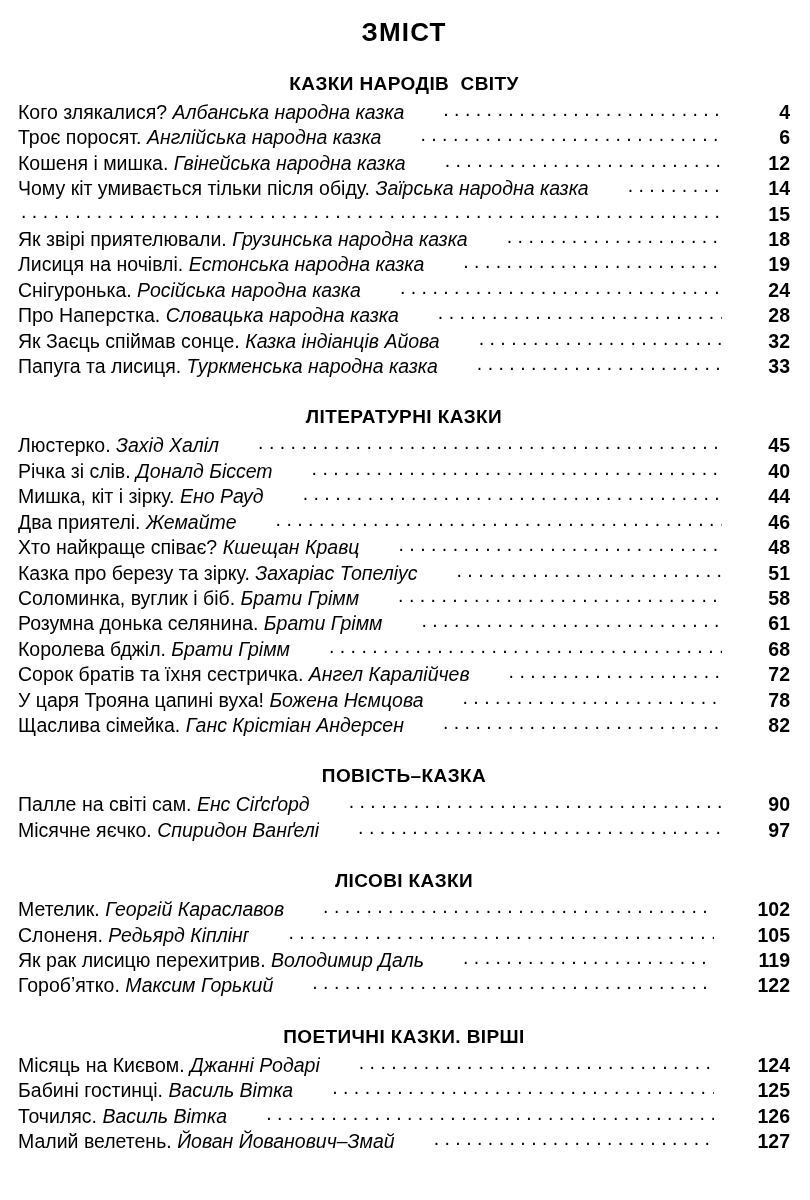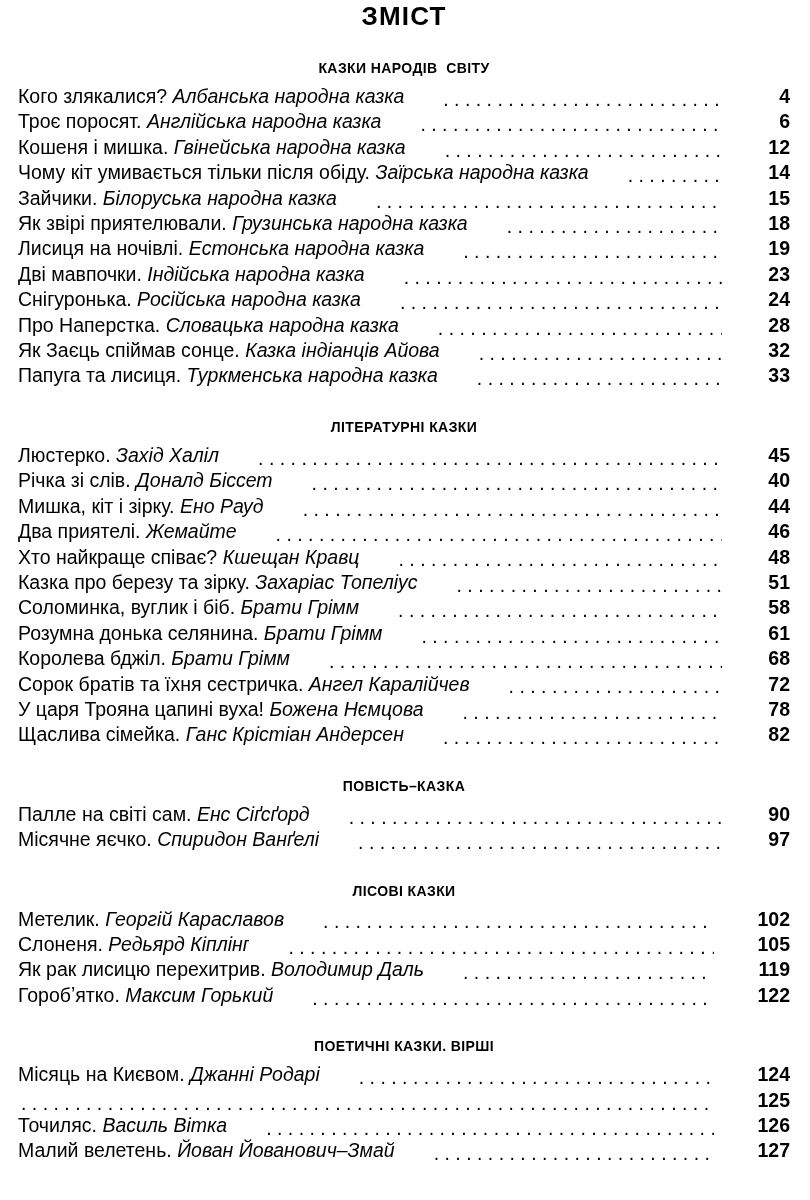--- a/index.html
+++ b/index.html
@@ -24,48 +24,49 @@
     padding: 0 20px 0 18px;
   }
 
   
   .doc-title {
     text-align: center;
     font-size: 26px;
     font-weight: bold;
     letter-spacing: 1.2px;
     margin: 0;
+    padding-top: 16px;
     line-height: 32px;
   }
 
   
   .section-heading {
     text-align: center;
-    font-size: 14px;
+    font-size: 19px;
     font-weight: bold;
     letter-spacing: 0.4px;
     line-height: 24px;
     margin: 0;
     white-space: pre;
   }
   .section {
     margin: 0;
   }
   .section + .section {
     margin-top: 0;
   }
   .section-heading.sec-first { padding-top: 24px; padding-bottom: 4px; }
   .section-heading.sec-next  { padding-top: 26px; padding-bottom: 4px; }
 
   
   .entries { margin: 0; padding: 0; list-style: none; }
 
   .entry {
     display: flex;
-    align-items: flex-end;
+    align-items: flex-start;
     font-size: 19.5px;
     line-height: 25.4px;
     white-space: nowrap;
     overflow: hidden;
     gap: 36px;
   }
 
   .entry-text {
     flex: 0 0 auto;
     max-width: 700px;
@@ -130,40 +131,34 @@
             <span class="entry-text"><span class="entry-title">Кошеня і мишка.</span> <span class="entry-author">Гвінейська народна казка</span></span>
             <span class="leader"></span>
             <span class="entry-page">12</span>
           </li>
           <li class="entry">
             <span class="entry-text"><span class="entry-title">Чому кіт умивається тільки після обіду.</span> <span class="entry-author">Заїрська народна казка</span></span>
             <span class="leader"></span>
             <span class="entry-page">14</span>
           </li>
           <li class="entry">
-            <span class="entry-text"><span class="entry-title">Зайчики.</span> <span class="entry-author">Білоруська народна казка</span></span>
             <span class="leader"></span>
             <span class="entry-page">15</span>
           </li>
           <li class="entry">
             <span class="entry-text"><span class="entry-title">Як звірі приятелювали.</span> <span class="entry-author">Грузинська народна казка</span></span>
             <span class="leader"></span>
             <span class="entry-page">18</span>
           </li>
           <li class="entry">
             <span class="entry-text"><span class="entry-title">Лисиця на ночівлі.</span> <span class="entry-author">Естонська народна казка</span></span>
             <span class="leader"></span>
             <span class="entry-page">19</span>
           </li>
           <li class="entry">
-            <span class="entry-text"><span class="entry-title">Дві мавпочки.</span> <span class="entry-author">Індійська народна казка</span></span>
-            <span class="leader"></span>
-            <span class="entry-page">23</span>
-          </li>
-          <li class="entry">
             <span class="entry-text"><span class="entry-title">Снігуронька.</span> <span class="entry-author">Російська народна казка</span></span>
             <span class="leader"></span>
             <span class="entry-page">24</span>
           </li>
           <li class="entry">
             <span class="entry-text"><span class="entry-title">Про Наперстка.</span> <span class="entry-author">Словацька народна казка</span></span>
             <span class="leader"></span>
             <span class="entry-page">28</span>
           </li>
           <li class="entry">
@@ -285,20 +280,21 @@
       </div>
       <div class="section">
         <div class="section-heading sec-next">ПОЕТИЧНІ КАЗКИ. ВІРШІ</div>
         <ul class="entries">
           <li class="entry">
             <span class="entry-text"><span class="entry-title">Місяць на Києвом.</span> <span class="entry-author">Джанні Родарі</span></span>
             <span class="leader"></span>
             <span class="entry-page wide">124</span>
           </li>
           <li class="entry">
+            <span class="entry-text"><span class="entry-title">Бабині гостинці.</span> <span class="entry-author">Василь Вітка</span></span>
             <span class="leader"></span>
             <span class="entry-page wide">125</span>
           </li>
           <li class="entry">
             <span class="entry-text"><span class="entry-title">Точиляс.</span> <span class="entry-author">Василь Вітка</span></span>
             <span class="leader"></span>
             <span class="entry-page wide">126</span>
           </li>
           <li class="entry">
             <span class="entry-text"><span class="entry-title">Малий велетень.</span> <span class="entry-author">Йован Йованович–Змай</span></span>

